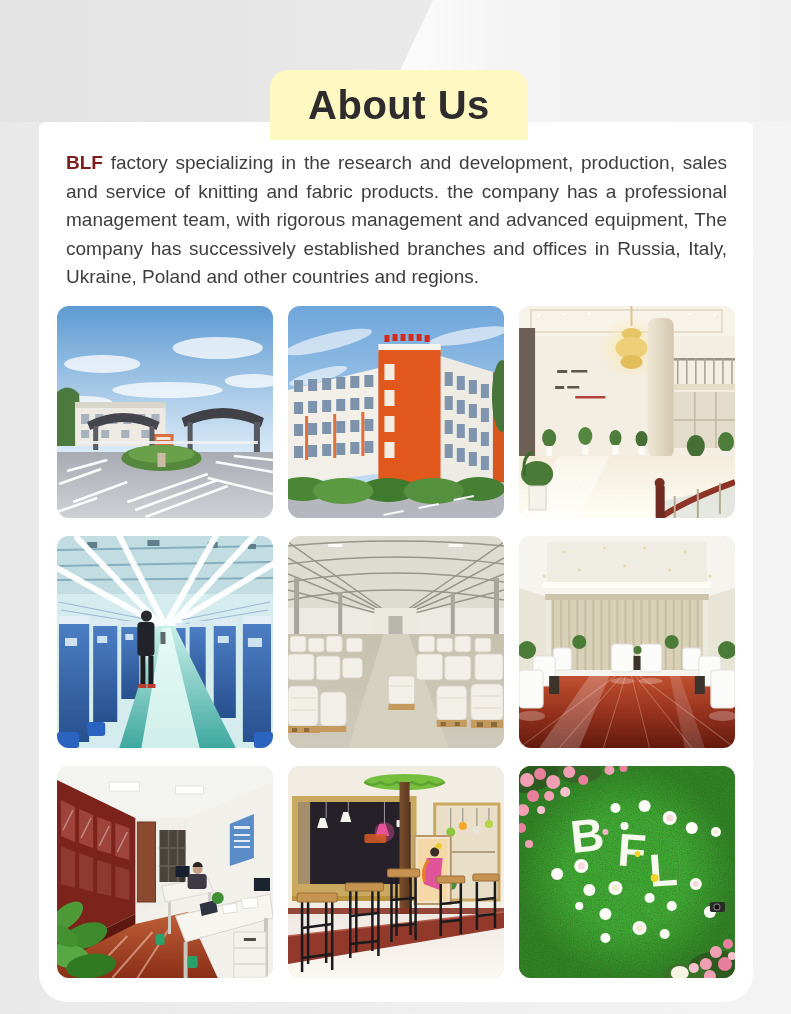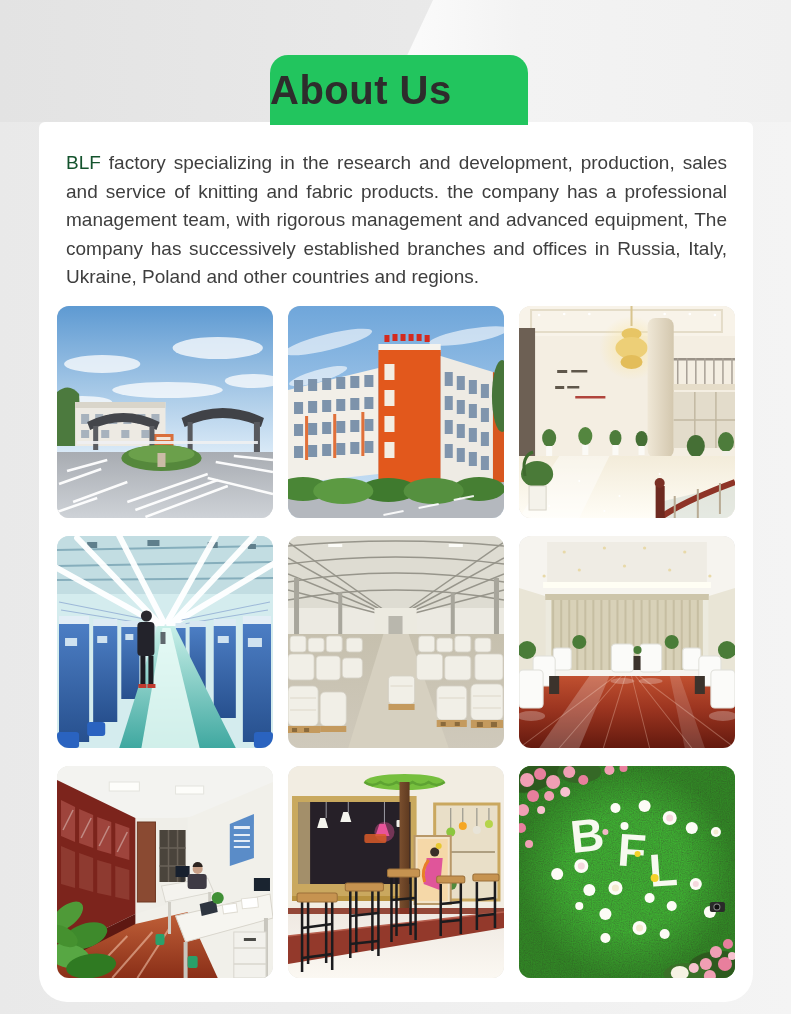--- a/index.html
+++ b/index.html
@@ -4,27 +4,27 @@
 <style>
   html,body{margin:0;padding:0}
   body{
     width:791px;height:1014px;position:relative;overflow:hidden;
     font-family:"Liberation Sans",sans-serif;
     background:linear-gradient(to right,#e9e9e9,#f4f4f4);
   }
   .band{position:absolute;left:0;top:0;width:791px;height:122px;
     background:linear-gradient(to right,#e3e3e3,#e9e9e9 52%,#efefef 100%);}
   .band svg{position:absolute;left:0;top:0;display:block}
-  .tab{position:absolute;left:270px;top:55px;width:258px;height:70px;background:#22c55e;
-    border-radius:18px 18px 0 0;display:flex;align-items:center;z-index:3}
+  .tab{position:absolute;left:270px;top:70px;width:258px;height:70px;background:#fef9c3;
+    border-radius:18px 18px 0 0;display:flex;align-items:center;justify-content:center;z-index:3}
   .tab h1{margin:0;font-size:40px;font-weight:700;color:#2e2c2c;letter-spacing:.5px}
   .card{position:absolute;left:39px;top:122px;width:714px;height:880px;background:#ffffff;
     border-radius:6px 6px 28px 28px;z-index:2}
   .intro{margin:27px 26px 0 27px;font-size:19px;line-height:28.6px;text-align:justify;color:#3e3e3e}
-  .intro strong{color:#14532d;font-weight:400}
+  .intro strong{color:#7f1d1d;font-weight:700}
   .grid{display:grid;grid-template-columns:repeat(3,1fr);grid-auto-rows:212px;gap:18px 15px;margin:14px 18px 0 18px}
   .ph{margin:0;height:212px;border-radius:12px;overflow:hidden;background:#ddd}
   .ph svg{width:100%;height:100%;display:block}
 </style>
 </head>
 <body>
 
 <div class="band">
   <svg width="791" height="122">
     <defs>

